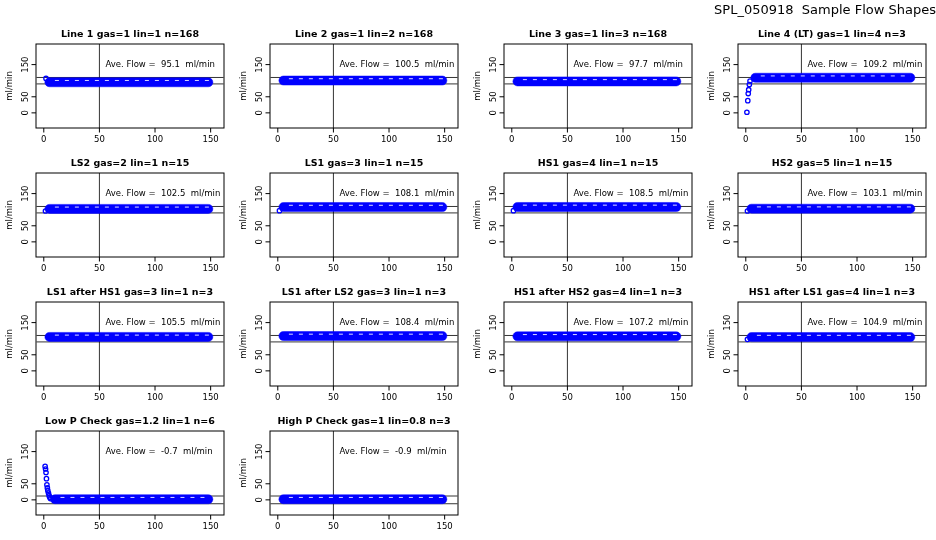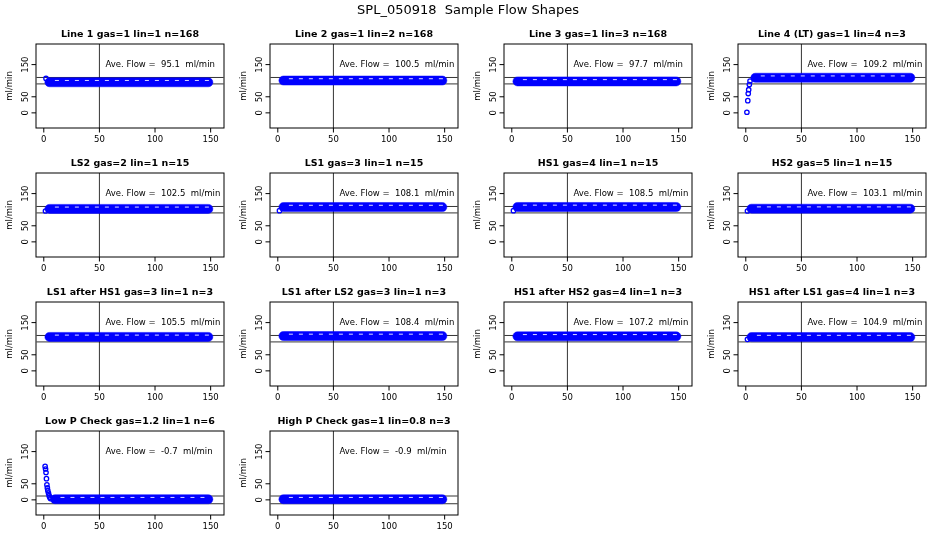--- a/index.html
+++ b/index.html
@@ -1,18 +1,18 @@
 <!DOCTYPE html>
 <html><head>
 <meta charset="utf-8">
 <style>
   html,body{margin:0;padding:0;background:#ffffff;width:936px;height:540px;overflow:hidden;
     font-family:"DejaVu Sans","Liberation Sans",sans-serif;}
   #page{position:relative;width:936px;height:540px;background:#ffffff;}
-  #main-title{position:absolute;top:2px;left:0;width:936px;text-align:center;
+  #main-title{position:absolute;top:2px;left:0;width:936px;text-align:right;
     font-size:13px;color:#000;white-space:pre;}
   #plot-grid{position:absolute;top:0;left:0;width:844px;height:540px;}
   svg{display:block;}
   svg text{font-family:"DejaVu Sans","Liberation Sans",sans-serif;fill:#000000;}
 </style>
 </head>
 <body>
 
 <div id="page">
   <div id="main-title">SPL_050918  Sample Flow Shapes</div>

